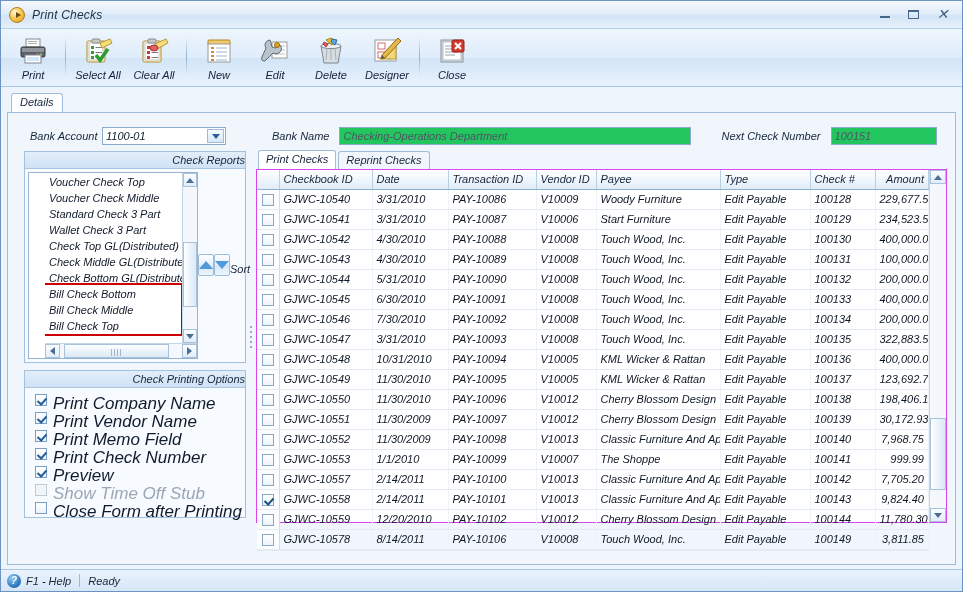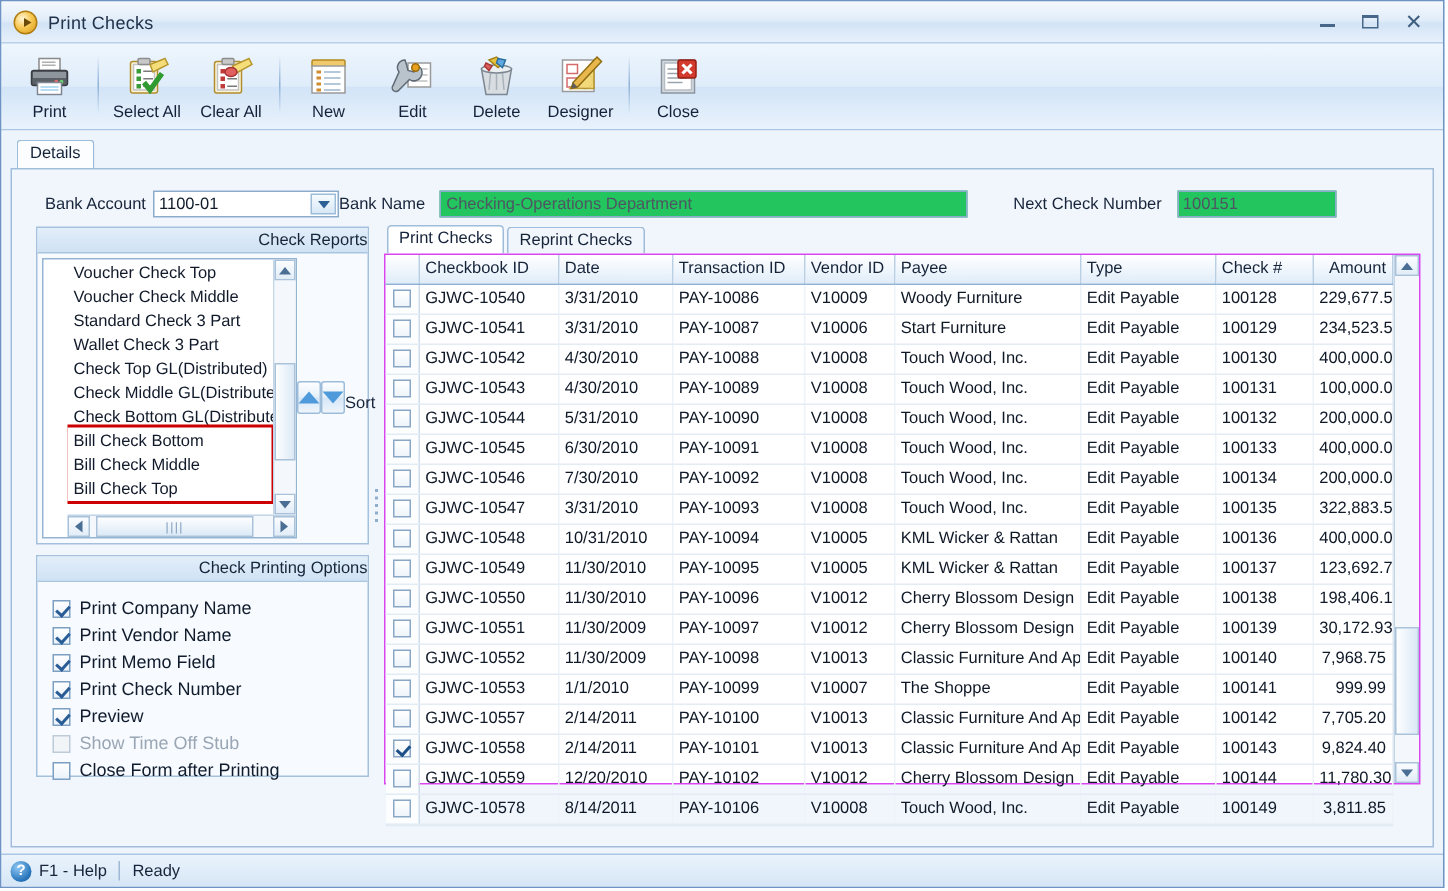--- a/index.html
+++ b/index.html
@@ -17,20 +17,21 @@
   
   .window {
     position: absolute;
     left: 0; top: 0;
     width: 963px; height: 592px;
     border: 1px solid #6c93c4;
     background: #eef4fb;
     box-sizing: border-box;
     display: flex;
     flex-direction: column;
+    font-style: italic;
   }
 
   
   .titlebar {
     height: 28px;
     background: linear-gradient(to bottom, #f3f8fd 0%, #e2edf9 45%, #d3e4f6 55%, #e7f0fb 100%);
     border-bottom: 1px solid #b7cfe8;
     display: flex;
     align-items: center;
     padding: 0 2px 0 8px;
@@ -298,21 +299,21 @@
     box-sizing: border-box;
     display: flex; align-items: center; justify-content: center;
     margin-bottom: 5px;
   }
   .tri-up { width:0;height:0;border-left:7px solid transparent;border-right:7px solid transparent;border-bottom:8px solid #4f9ada;}
   .tri-dn { width:0;height:0;border-left:7px solid transparent;border-right:7px solid transparent;border-top:8px solid #4f9ada;}
   .sortlbl { font-size: 11px; color: #17243a; margin-top: 2px; }
 
   
   .optlist { padding: 6px 0 0 10px; box-sizing: border-box; width: 100%; }
-  .opt { display: flex; align-items: flex-end; height: 18px; font-size: 12px; color: #101b2c; }
+  .opt { display: flex; align-items: flex-start; height: 18px; font-size: 17px; color: #101b2c; }
   .cb {
     width: 12px; height: 12px; flex:none;
     border: 1px solid #7d9fc2;
     background: linear-gradient(to bottom,#ffffff,#eaf2fa);
     box-sizing: border-box;
     margin-right: 6px;
     display: flex; align-items: center; justify-content: center;
     position: relative;
   }
   .cb.checked::after {
@@ -618,21 +619,21 @@
     <div class="tabpanel">
 
       <div class="fieldrow">
         <span class="fld-label" style="margin-left:22px;width:72px;">Bank Account</span>
         <span class="inputbox combo" style="width:124px;">
           <span>1100-01</span>
           <span class="arrowbtn">
               <span class="caret"></span>
             </span>
         </span>
-        <span class="fld-label" style="">Bank Name</span>
+        <span class="fld-label" style="margin-left:46px;">Bank Name</span>
         <span class="inputbox readonly" style="width:352px;margin-left:10px;">Checking-Operations Department</span>
         <span class="fld-label" style="margin-left:30px;">Next Check Number</span>
         <span class="inputbox readonly" style="width:106px;margin-left:10px;">100151</span>
       </div>
 
       <div class="panels" style="height:372px;padding:0 8px 0 16px;">
 
         <div class="left-col">
 
           <div class="group" style="height:212px;">

